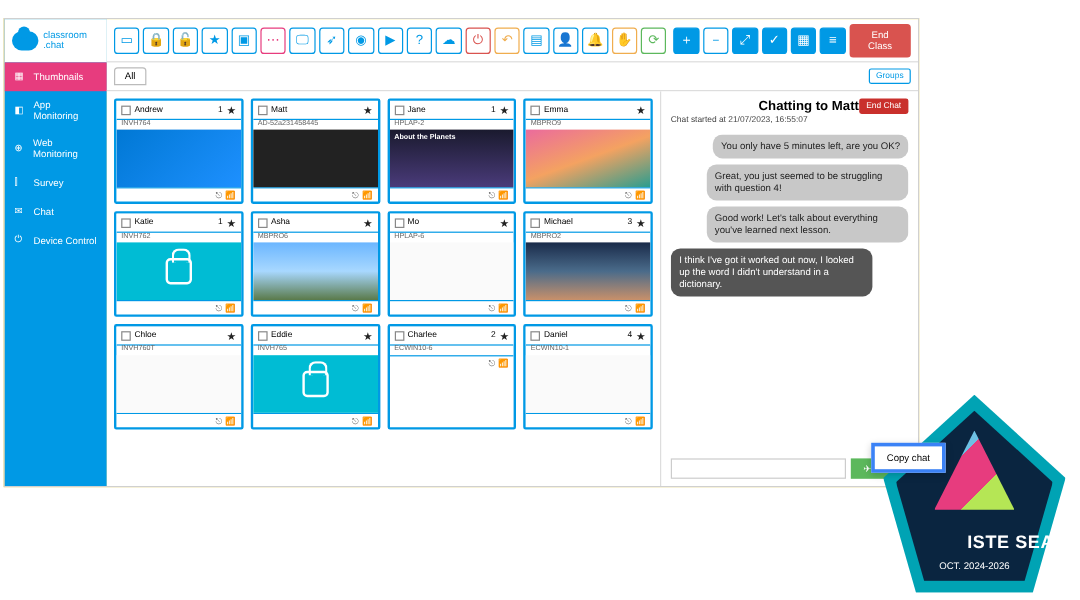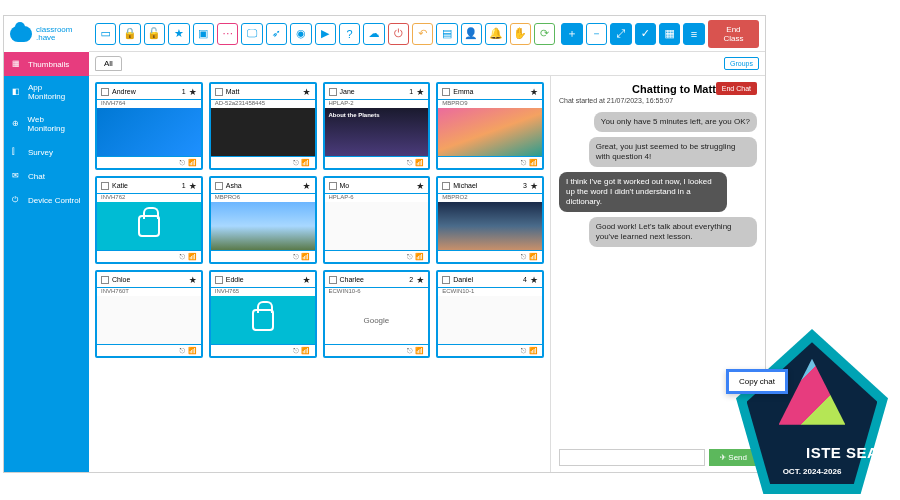--- a/index.html
+++ b/index.html
@@ -1,17 +1,17 @@
 <!DOCTYPE html>
 <html><head>
 <meta charset="utf-8">
 <style>
 *{box-sizing:border-box;margin:0;padding:0;font-family:Arial,Helvetica,sans-serif}
 body{width:900px;height:500px;background:#fff;overflow:hidden;position:relative}
-.app{display:flex;width:763px;height:458px;margin:15px 0 0 3px;border:1px solid #d0d0d0;background:#fde047}
+.app{display:flex;width:763px;height:391px;margin:15px 0 0 3px;border:1px solid #d0d0d0;background:#fde047}
 .sidebar{width:102px;background:#0099e5;color:#fff;display:flex;flex-direction:column;font-size:8px}
 .logo{background:#fff;height:36px;display:flex;align-items:center;padding:4px 6px;gap:4px}
 .logo-cloud{width:22px;height:16px;background:#0099e5;border-radius:10px;position:relative}
 .logo-cloud::before{content:"";position:absolute;width:10px;height:10px;background:#0099e5;border-radius:50%;top:-4px;left:5px}
 .logo-text{font-size:8px;color:#0099e5;line-height:1}
 .side-item{padding:7px 8px;display:flex;align-items:center;gap:6px;cursor:pointer;font-size:8px}
 .side-item.active{background:#e73c7e;color:#fff}
 .side-ico{width:10px;height:10px;display:inline-block}
 .main{flex:1;display:flex;flex-direction:column;background:#fff}
 .toolbar{height:36px;border-bottom:1px solid #ddd;display:flex;align-items:center;padding:4px 6px;gap:3px}
@@ -61,30 +61,30 @@
 .ctx{position:absolute;background:#fff;border:3px solid #3b82f6;box-shadow:0 2px 6px rgba(0,0,0,0.2);padding:5px 10px;font-size:8px;right:112px;bottom:106px;z-index:5}
 .chat-input{display:flex;gap:4px;margin-top:5px}
 .chat-input input{flex:1;border:1px solid #ccc;padding:3px;font-size:8px}
 .sendbtn{background:#5cb85c;color:#fff;border:none;padding:3px 10px;font-size:8px;cursor:pointer}
 
 .seal{position:absolute;right:12px;bottom:6px;width:152px;height:165px}
 .pent{position:absolute;width:100%;height:100%;background:#00a3b4;clip-path:polygon(50% 0,100% 42%,82% 100%,18% 100%,0 42%)}
 .pent2{position:absolute;width:86%;height:86%;left:7%;top:8%;background:#0a2540;clip-path:polygon(50% 0,100% 42%,82% 100%,18% 100%,0 42%)}
 .tri{position:absolute;left:28%;top:18%;width:44%;height:40%;background:linear-gradient(135deg,#6ec1e4 0%,#6ec1e4 33%,#e73c7e 33%,#e73c7e 66%,#b5e655 66%);clip-path:polygon(50% 0,100% 100%,0 100%)}
 .seal-txt{position:absolute;bottom:20%;width:100%;text-align:right;color:#fff;font-weight:bold;font-size:15px;letter-spacing:0.5px}
-.seal-date{position:absolute;bottom:11%;width:100%;text-align:center;color:#fff;font-size:8px;font-weight:bold}
+.seal-date{position:absolute;bottom:11%;width:100%;text-align:center;color:#fff;font-size:8px;font-weight:normal}
 </style>
 </head>
 <body>
 
 <div class="app">
   <div class="sidebar">
     <div class="logo">
       <div class="logo-cloud"></div>
-      <div class="logo-text"><span>classroom</span><br><span>.have</span></div>
+      <div class="logo-text"><span>classroom</span><br><span>.chat</span></div>
     </div>
     <div class="side-item active">
         <span class="side-ico">▦</span>
         <span>Thumbnails</span>
       </div>
     <div class="side-item">
         <span class="side-ico">◧</span>
         <span>App Monitoring</span>
       </div>
     <div class="side-item">
@@ -287,21 +287,20 @@
             </div>
           </div>
           <div class="card">
             <div class="card-head">
               <span class="chk"></span>
               <span class="card-name">Charlee</span>
               <span class="num">2</span>
               <span class="star">★</span>
             </div>
             <div class="card-sub">ECWIN10-6</div>
-            <div class="screen scr-google">Google</div>
             <div class="card-foot">
               <span>⎋</span>
               <span>📶</span>
             </div>
           </div>
           <div class="card">
             <div class="card-head">
               <span class="chk"></span>
               <span class="card-name">Daniel</span>
               <span class="num">4</span>
@@ -317,22 +316,22 @@
         </div>
       <div class="chat">
         <div class="chat-head">
           <div class="chat-title">Chatting to Matt</div>
           <button class="endchat">End Chat</button>
         </div>
         <div class="chat-sub">Chat started at 21/07/2023, 16:55:07</div>
         <div class="msgs" id="msgs">
             <div class="msg in">You only have 5 minutes left, are you OK?</div>
             <div class="msg in">Great, you just seemed to be struggling with question 4!</div>
+            <div class="msg in">Good work! Let's talk about everything you've learned next lesson.</div>
             <div class="msg out">I think I've got it worked out now, I looked up the word I didn't understand in a dictionary.</div>
-            <div class="msg in">Good work! Let's talk about everything you've learned next lesson.</div>
           </div>
         <div class="chat-input">
           <input type="text" style="">
           <button class="sendbtn">✈ <span>Send</span></button>
         </div>
       </div>
     </div>
   </div>
 </div>
 

